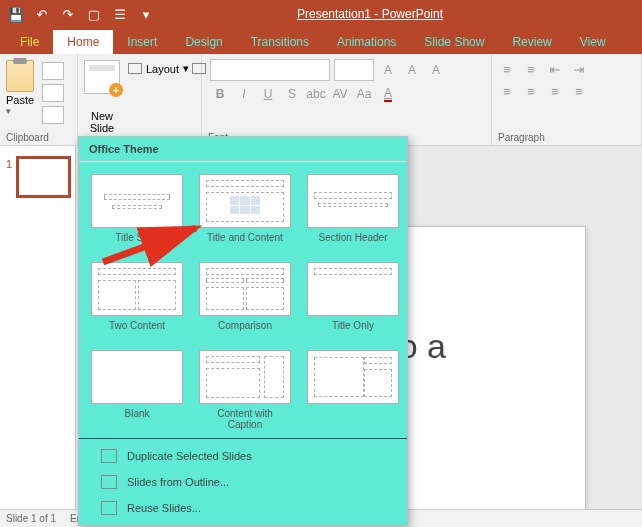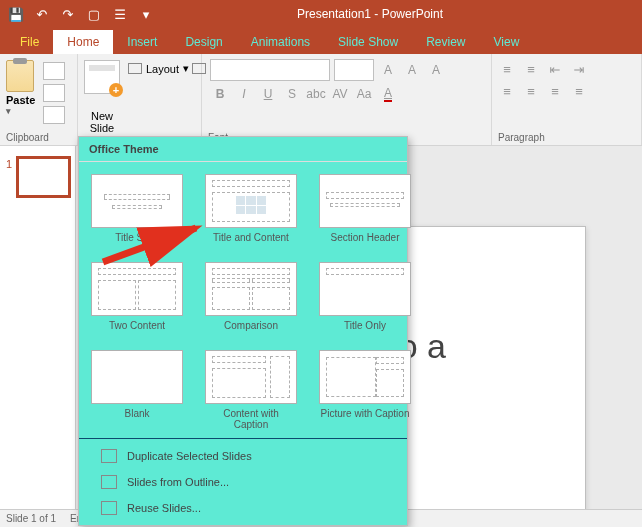--- a/index.html
+++ b/index.html
@@ -1,33 +1,33 @@
 <!DOCTYPE html>
 <html><head>
 <meta charset="utf-8">
 <style>
 * { box-sizing: border-box; margin: 0; padding: 0; font-family: "Segoe UI", Arial, sans-serif; }
 body { width: 642px; height: 527px; overflow: hidden; background: #fff; position: relative; }
 
 .titlebar { height: 28px; background: #b7472a; display: flex; align-items: center; color: #fff; }
 .qat { display: flex; align-items: center; gap: 2px; padding-left: 4px; }
 .qat-btn { width: 24px; height: 22px; display: flex; align-items: center; justify-content: center; font-size: 13px; color: #fff; cursor: pointer; }
-.window-title { flex: 1; text-align: center; font-size: 12px; padding-right: 60px; }
+.window-title { flex: 1; text-align: center; font-size: 12px; padding-right: 60px; text-decoration: underline; }
 
 .tabs { height: 26px; background: #b7472a; display: flex; align-items: flex-end; padding-left: 6px; }
 .tab { padding: 5px 14px; font-size: 12px; color: #5eead4; cursor: pointer; }
 .tab.active { background: #fff; color: #b7472a; margin-top: 16px; }
 .tab.file { color: #fde047; }
 
 .ribbon { height: 92px; background: #f1f1f1; border-bottom: 1px solid #d4d4d4; display: flex; }
 .ribbon-group { border-right: 1px solid #d9d9d9; padding: 2px 6px 0 6px; display: flex; flex-direction: column; }
 .ribbon-group-label { font-size: 10px; color: #666; padding: 2px 0; }
 .ribbon-body { flex: 1; display: flex; align-items: flex-start; }
 
-.paste-col { display: flex; flex-direction: column; padding-top: 4px; font-weight: bold; }
+.paste-col { display: flex; flex-direction: column; padding-top: 4px; }
 .paste-icon { width: 28px; height: 32px; background: linear-gradient(#f9e5b5,#f5d995); border: 1px solid #c9a864; border-radius: 2px; position: relative; }
 .paste-icon::before { content:""; position:absolute; top:-3px; left:6px; width:14px; height:6px; background:#9a9a9a; border-radius:2px; }
 .paste-label { font-size: 11px; margin-top: 2px; }
 .clip-small { display:flex; flex-direction:column; gap:4px; padding: 6px 0 0 8px; }
 .clip-small-btn { width:22px; height:18px; border:1px solid #bbb; background:#fff; font-size:10px; }
 
 .newslide-col { display:flex; flex-direction:column; align-items:center; padding-top:4px; }
 .newslide-icon { width:36px; height:34px; background:#fff; border:1px solid #c0c0c0; position:relative; }
 .newslide-icon::before { content:""; position:absolute; left:4px; right:4px; top:4px; height:6px; background:#e2e2e2; }
 .newslide-icon .plus { position:absolute; right:-4px; bottom:-4px; width:14px; height:14px; background:#f39a2c; color:#fff; border-radius:50%; display:flex; align-items:center; justify-content:center; font-size:11px; font-weight:bold; }
@@ -53,21 +53,21 @@
 .thumb { width:52px; height:38px; background:#fff; border:1px solid #b7472a; outline:2px solid #b7472a; }
 .slide-canvas-wrap { flex:1; display:flex; justify-content:center; padding-top:80px; overflow:hidden; position:relative; }
 .slide-canvas { background:#fff; border:1px solid #bfbfbf; width:420px; height:310px; box-shadow:0 2px 6px rgba(0,0,0,.15); position:absolute; left:90px; }
 .slide-title { font-size:34px; color:#444; text-align:center; padding-top:100px; font-family:"Segoe UI Light", sans-serif; }
 .slide-sub { font-size:13px; color:#777; text-align:center; margin-top:18px; }
 
 .statusbar { position:absolute; bottom:0; left:0; right:0; height:18px; background:#f1f1f1; border-top:1px solid #ccc; font-size:10px; color:#666; display:flex; align-items:center; padding:0 6px; gap:14px; }
 
 .layout-panel { position:absolute; left:78px; top:136px; width:330px; background:#5eead4; border:1px solid #bcbcbc; box-shadow:2px 3px 8px rgba(0,0,0,.3); z-index:10; }
 .panel-head { font-weight:bold; font-size:11px; padding:6px 10px; border-bottom:1px solid #ddd; color:#444; }
-.layout-grid { display:grid; grid-template-columns:repeat(3, 1fr); gap:4px 18px; padding:10px 10px 6px 10px; }
+.layout-grid { display:grid; grid-template-columns:repeat(3, 1fr); gap:4px 12px; padding:10px 10px 6px 10px; }
 .layout-item { display:flex; flex-direction:column; align-items:center; cursor:pointer; padding:2px; }
 .layout-thumb { width:92px; height:54px; background:#fff; border:1px solid #b0b0b0; position:relative; }
 .layout-thumb .tline { position:absolute; border:1px dashed #b0b0b0; }
 .layout-label { font-size:10px; color:#555; text-align:center; margin-top:4px; line-height:11px; min-height:22px; }
 .layout-footer { border-top:1px solid #0c4a6e; padding:4px 10px; }
 .footer-item { display:flex; align-items:center; gap:10px; padding:6px 12px; font-size:11px; color:#444; cursor:pointer; }
 .fi-icon { width:16px; height:14px; border:1px solid #888; display:inline-block; }
 
 .arrow { position:absolute; left:98px; top:222px; z-index:20; pointer-events:none; }
 
@@ -109,20 +109,21 @@
     <div class="qat-btn">▾</div>
   </div>
   <div class="window-title">Presentation1 - PowerPoint</div>
 </div>
 
 <div class="tabs">
   <div class="tab file">File</div>
   <div class="tab active">Home</div>
   <div class="tab">Insert</div>
   <div class="tab">Design</div>
+  <div class="tab">Transitions</div>
   <div class="tab">Animations</div>
   <div class="tab">Slide Show</div>
   <div class="tab">Review</div>
   <div class="tab">View</div>
 </div>
 
 <div class="ribbon">
   <div class="ribbon-group" style="width:78px">
     <div class="ribbon-body">
       <div class="paste-col">
@@ -299,21 +300,20 @@
           <div class="tline c"></div>
         </div>
       <div class="layout-label">Content with Caption</div>
     </div>
     <div class="layout-item">
       <div class="layout-thumb t-pc">
           <div class="tline a"></div>
           <div class="tline b"></div>
           <div class="tline c"></div>
         </div>
-      <div class="layout-label">Picture with Caption</div>
     </div>
   </div>
   <div class="layout-footer">
     <div class="footer-item">
       <span class="fi-icon"></span>
       <span>Duplicate Selected Slides</span>
     </div>
     <div class="footer-item">
       <span class="fi-icon"></span>
       <span>Slides from Outline...</span>

